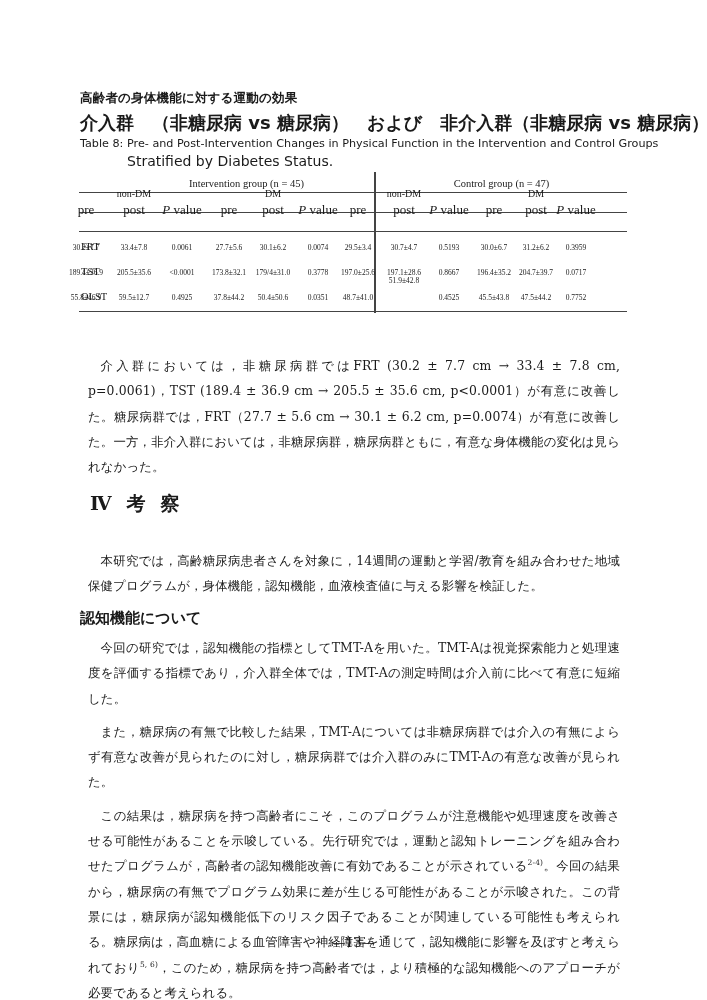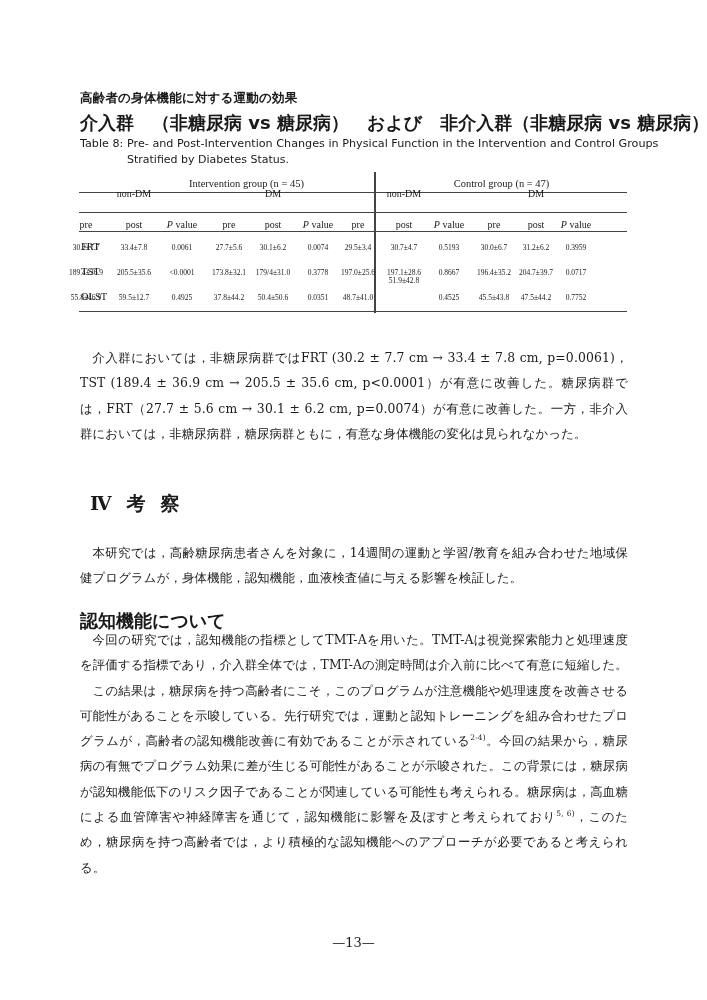--- a/index.html
+++ b/index.html
@@ -9,41 +9,41 @@
       font-family: "DejaVu Serif", "Liberation Serif", serif;
     }
     .abs { position: absolute; }
     .gothic { font-family: "DejaVu Sans", "Liberation Sans", sans-serif; }
     .serif-tbl { font-family: "Liberation Serif", "DejaVu Serif", serif; }
 
     #heading1 { left: 80px; top: 90px; font-size: 12.5px; font-weight: bold; letter-spacing: 0.2px; }
     #heading2 { left: 80px; top: 111px; font-size: 18px; font-weight: bold; white-space: pre; }
     #caption1 { left: 80px; top: 137px; font-size: 11.2px; }
     #caption1 .num { display: inline-block; width: 47px; }
-    #caption2 { left: 127px; top: 153px; font-size: 11px; text-align: center; }
+    #caption2 { left: 127px; top: 153px; font-size: 14px; text-align: center; }
 
     
     #tbl { left: 79px; top: 172px; width: 548px; height: 141px; }
     #tbl .hline { position: absolute; left: 0; width: 548px; height: 1.4px; background: #444; }
     #tbl .vline { position: absolute; left: 295px; top: 0; width: 1.5px; height: 141px; background: #444; }
     #tbl .cell { position: absolute; text-align: center; white-space: nowrap; }
     #tbl .grp { font-size: 10.5px; top: 6px; }
     #tbl .sub { font-size: 10px; top: 16px; }
-    #tbl .col { font-size: 10px; top: 47px; }
+    #tbl .col { font-size: 13px; top: 30px; }
     #tbl .rowlbl { font-size: 10.5px; text-align: left; left: 2px; }
     #tbl .val { font-size: 7.5px; }
     #tbl .it { font-style: italic; }
 
     .para { left: 80px; width: 548px; font-size: 12.4px; line-height: 25.3px; text-align: justify; letter-spacing: 0.15px; }
-    .para p { margin: 0; text-indent: 12.5px; }
+    .para p { margin: 8px; text-indent: 12.5px; }
     #para-results { top: 345px; }
     #section-title { left: 90px; top: 491px; font-size: 19px; font-weight: bold; letter-spacing: 1px; }
     #section-title span { margin-right: 14px; }
     #para-intro { top: 540px; }
-    #subhead { left: 80px; top: 609px; font-size: 18px; font-weight: bold; }
+    #subhead { left: 80px; top: 609px; font-size: 15px; font-weight: bold; }
     #para-cog { top: 627px; }
     sup { font-size: 7.5px; vertical-align: 5px; line-height: 0; }
 
     #page-number { left: 0; width: 707px; top: 935px; text-align: center; font-size: 13px; }
   </style>
 </head>
 <body>
 
 <div id="heading1" class="abs gothic">高齢者の身体機能に対する運動の効果</div>
 <div id="heading2" class="abs gothic">介入群　（非糖尿病 vs 糖尿病）　および　非介入群（非糖尿病 vs 糖尿病）</div>
@@ -131,16 +131,17 @@
 </div>
 
 <div id="para-intro" class="abs para">
   <p>本研究では，高齢糖尿病患者さんを対象に，14週間の運動と学習/教育を組み合わせた地域保健プログラムが，身体機能，認知機能，血液検査値に与える影響を検証した。</p>
 </div>
 
 <div id="subhead" class="abs gothic">認知機能について</div>
 
 <div id="para-cog" class="abs para">
   <p>今回の研究では，認知機能の指標としてTMT-Aを用いた。TMT-Aは視覚探索能力と処理速度を評価する指標であり，介入群全体では，TMT-Aの測定時間は介入前に比べて有意に短縮した。</p>
+  <p>また，糖尿病の有無で比較した結果，TMT-Aについては非糖尿病群では介入の有無によらず有意な改善が見られたのに対し，糖尿病群では介入群のみにTMT-Aの有意な改善が見られた。</p>
   <p><span>この結果は，糖尿病を持つ高齢者にこそ，このプログラムが注意機能や処理速度を改善させる可能性があることを示唆している。先行研究では，運動と認知トレーニングを組み合わせたプログラムが，高齢者の認知機能改善に有効であることが示されている</span><sup>2-4)</sup><span>。今回の結果から，糖尿病の有無でプログラム効果に差が生じる可能性があることが示唆された。この背景には，糖尿病が認知機能低下のリスク因子であることが関連している可能性も考えられる。糖尿病は，高血糖による血管障害や神経障害を通じて，認知機能に影響を及ぼすと考えられており</span><sup>5, 6)</sup><span>，このため，糖尿病を持つ高齢者では，より積極的な認知機能へのアプローチが必要であると考えられる。</span></p>
 </div>
 
 <div id="page-number" class="abs">—13—</div>
 
 </body></html>

